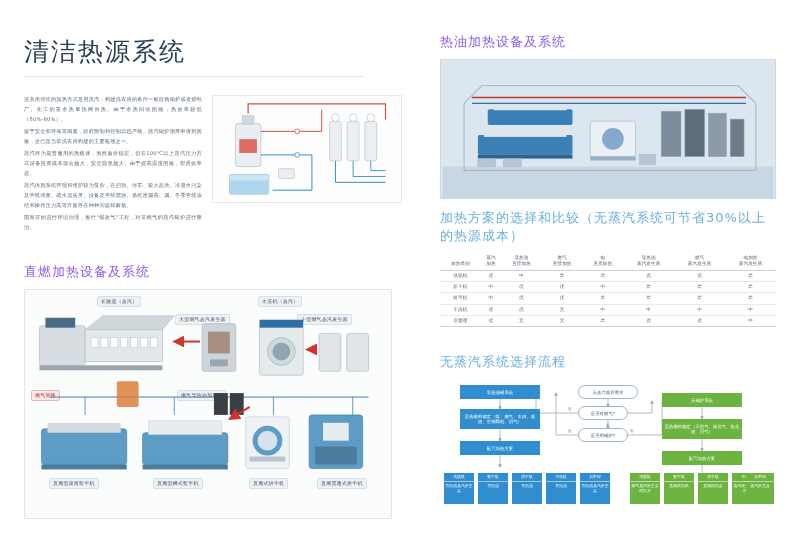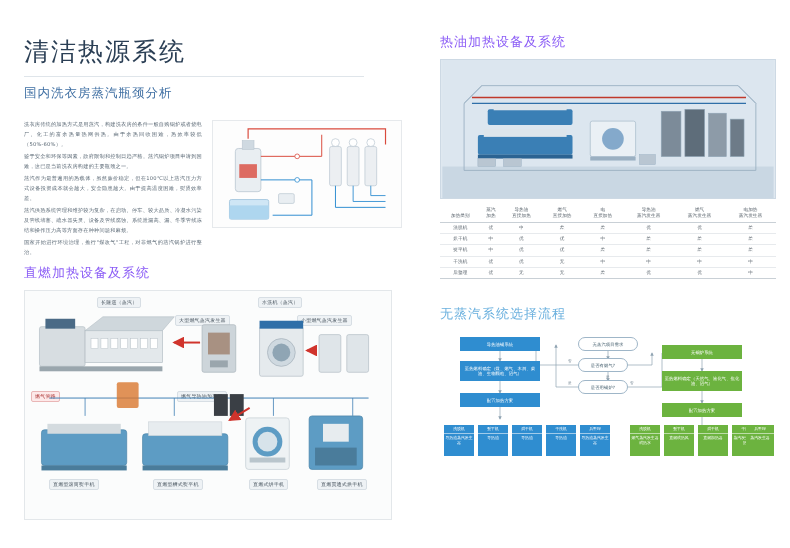--- a/index.html
+++ b/index.html
@@ -110,21 +110,20 @@
 </style>
 </head>
 <body>
 
 <div class="page">
 
   <div class="col-left">
 
     <div class="main-title">清洁热源系统</div>
     <div class="title-rule"></div>
-    <div class="subtitle">国内洗衣房蒸汽瓶颈分析</div>
 
     <div class="intro-wrap">
       <div class="intro-text">
         <p>洗衣房传统的加热方式是用蒸汽，构建洗衣房的条件一般自购锅炉或者烧电厂、化工的富余热量热网供热。由于余热回收困难，热效率较低（50%-60%）。</p>
         <p>鉴于安全和环保等因素，政府限制和控制日趋严格。蒸汽锅炉项目申请到困难，这已是当前洗衣房构建的主要瓶颈之一。</p>
         <p>蒸汽作为最普遍用的热载体，虽然廉价稳定，但在100℃以上蒸汽压力方式设备投资成本就会越大，安全隐患越大。由于提高温度困难，熨烫效率差。</p>
         <p>蒸汽供热系统管理和维护较为复杂，在启动、停车、较大品质、冷凝水污染及管线堵塞、疏水器失灵、设备及管线腐蚀、系统泄漏高、漏、冬季管线冻结和操作压力高等方面存在种种问题和麻烦。</p>
         <p>国家开始进行环境治理，推行"煤改气"工程，对非燃气的蒸汽锅炉进行整治。</p>
       </div>
 
@@ -152,21 +151,21 @@
           <path d="M124 66 L124 88 L175 88" fill="none" stroke="#2f8dd0" stroke-width="1"></path>
           <path d="M142 66 L142 82 L175 82" fill="none" stroke="#2f8dd0" stroke-width=".9"></path>
           <path d="M160 66 L160 76 L175 76" fill="none" stroke="#2f8dd0" stroke-width=".9"></path>
           <circle cx="85" cy="36" r="2.4" fill="#fff" stroke="#d94a3d" stroke-width=".8"></circle>
           <circle cx="85" cy="60" r="2.4" fill="#fff" stroke="#2f8dd0" stroke-width=".8"></circle>
           <rect x="66" y="74" width="16" height="10" rx="1.5" fill="#e9eef2" stroke="#b9c6d0" stroke-width=".7"></rect>
         </svg>
       </div>
     </div>
 
-    <div class="sec-head" style="margin-top:4px">直燃加热设备及系统</div>
+    <div class="sec-head" style="margin-top:28px">直燃加热设备及系统</div>
 
     <div class="panel eq-panel">
 
       <span class="tag" style="left:72px;top:6px">长隧道（蒸汽）</span>
       <span class="tag" style="left:150px;top:24px">大型燃气蒸汽发生器</span>
       <span class="tag" style="left:233px;top:6px">水洗机（蒸汽）</span>
       <span class="tag" style="left:272px;top:24px">小型燃气蒸汽发生器</span>
       <span class="tag red" style="left:6px;top:100px">燃气管路</span>
       <span class="tag" style="left:152px;top:100px">燃气导热油加热器</span>
 
@@ -292,20 +291,21 @@
         </g>
 
         <g fill="#b9c6d2" stroke="#9bb0c2" stroke-width=".5">
           <rect x="36" y="100" width="18" height="8"></rect>
           <rect x="62" y="100" width="18" height="8"></rect>
           <rect x="200" y="96" width="16" height="10"></rect>
         </g>
       </svg>
     </div>
 
+    <div class="sec-head light" style="margin-top:10px">加热方案的选择和比较（无蒸汽系统可节省30%以上的热源成本）</div>
 
     <table class="cmp-table">
       <thead>
         <tr>
           <th>
             <span class="hd2"></span>
             <span class="hd2">加热类别</span>
           </th>
           <th>
             <span class="hd2">蒸汽</span>

